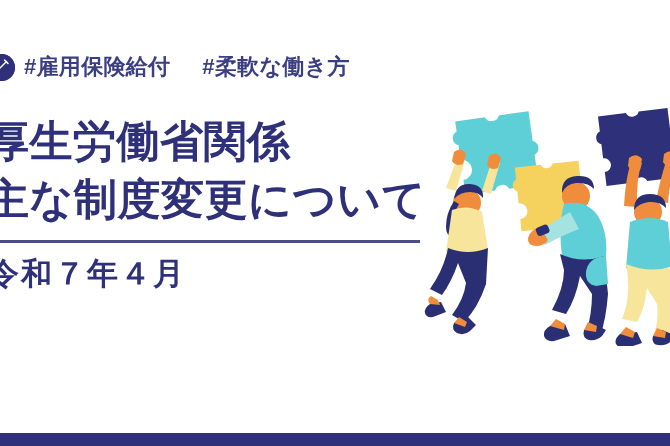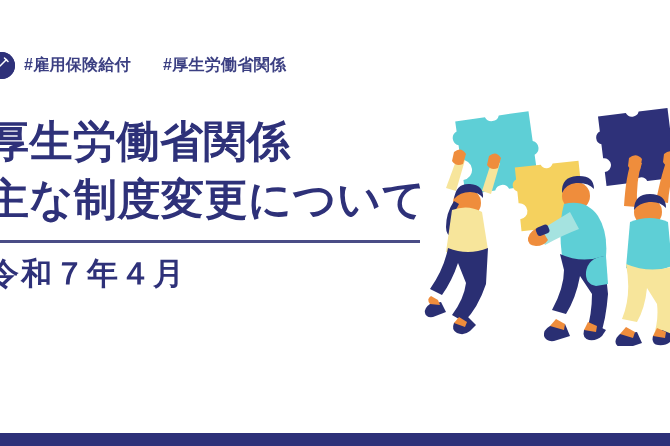--- a/index.html
+++ b/index.html
@@ -31,21 +31,21 @@
   .badge {
     width: 27px;
     height: 27px;
     border-radius: 50%;
     background: #2e3179;
     flex: 0 0 auto;
     position: relative;
   }
   .badge svg { display: block; }
   .tag-text {
-    font-size: 16px;
+    font-size: 22px;
     font-weight: 700;
     color: #3b3f82;
     letter-spacing: 0.3px;
   }
   .tag-gap { display: inline-block; width: 14px; }
 
   
   .title-block {
     position: absolute;
     left: -14px;
@@ -110,21 +110,21 @@
         <circle cx="13.5" cy="13.5" r="13.5" fill="#2e3179"></circle>
         <g stroke="#ffffff" stroke-width="1.5" fill="none" stroke-linecap="round">
           <path d="M18.5 7.5 L9.5 16.5"></path>
           <path d="M9.5 16.5 L8 19 L10.5 17.5 Z" fill="#ffffff" stroke="none"></path>
           <path d="M16.5 6 L20 9.5"></path>
         </g>
       </svg>
     </span>
     <span class="tag-text">#雇用保険給付</span>
     <span class="tag-gap"></span>
-    <span class="tag-text">#厚生労働省関係</span>
+    <span class="tag-text">#柔軟な働き方</span>
   </div>
 
   <div class="title-block">
     <div class="title-line">厚生労働省関係</div>
     <div class="title-line">主な制度変更について</div>
   </div>
 
   <div class="rule"></div>
 
   <div class="subtitle">令和７年４月</div>

